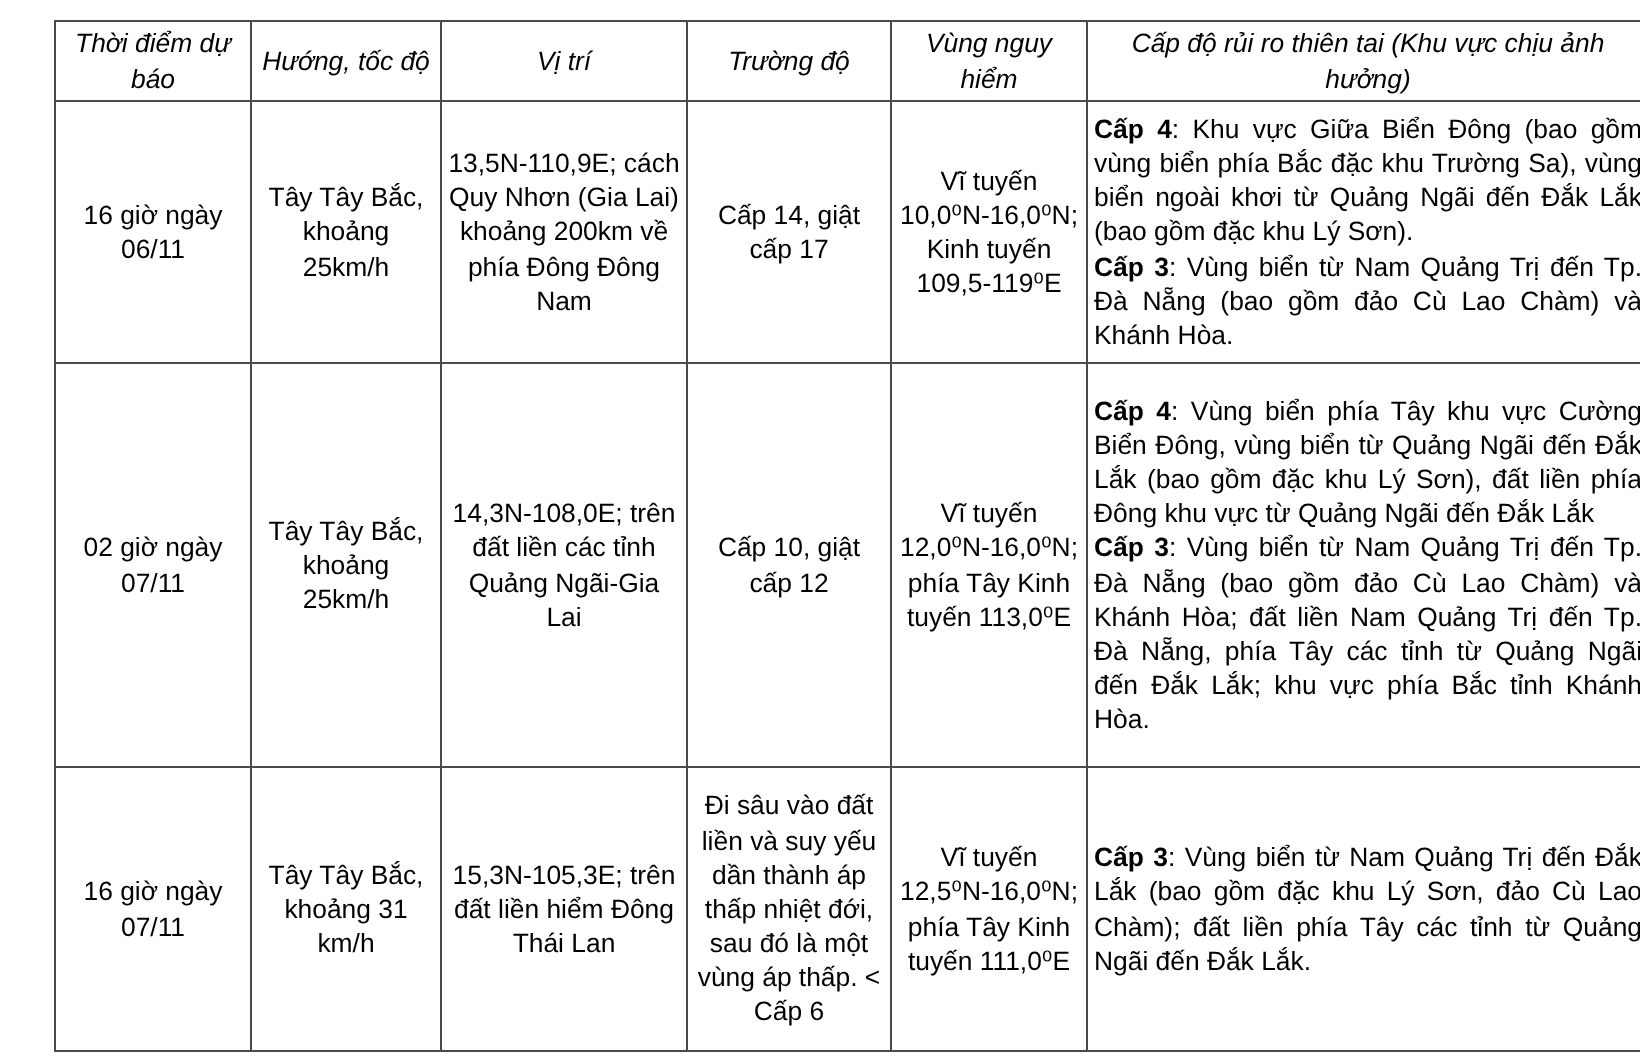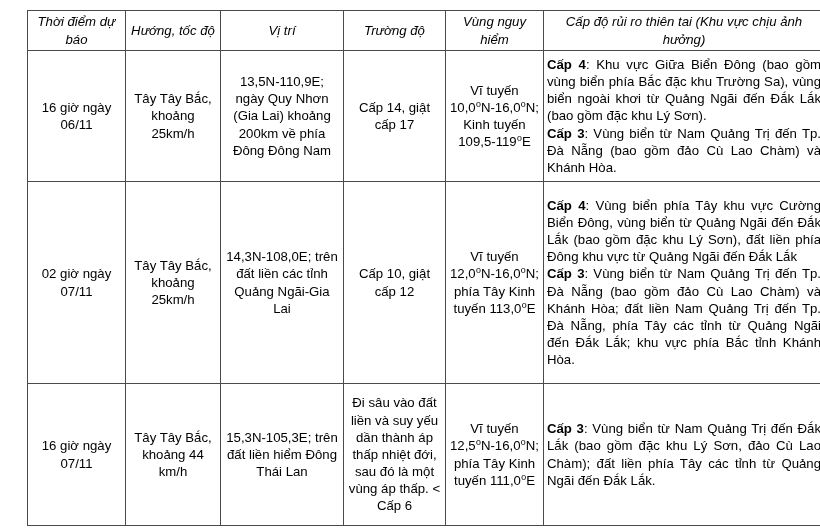--- a/index.html
+++ b/index.html
@@ -107,21 +107,21 @@
         <th>Trường độ</th>
         <th>Vùng nguy hiểm</th>
         <th>Cấp độ rủi ro thiên tai (Khu vực chịu ảnh hưởng)</th>
       </tr>
     </thead>
     <tbody>
 
       <tr class="row-1">
         <td class="cell-center">16 giờ ngày 06/11</td>
         <td class="cell-center">Tây Tây Bắc, khoảng 25km/h</td>
-        <td class="cell-center">13,5N-110,9E; ngày Quy Nhơn (Gia Lai) khoảng 200km về phía Đông Đông Nam</td>
+        <td class="cell-center">13,5N-110,9E; cách Quy Nhơn (Gia Lai) khoảng 200km về phía Đông Đông Nam</td>
         <td class="cell-center">Cấp 14, giật cấp 17</td>
         <td class="cell-center">Vĩ tuyến 10,0⁰N-16,0⁰N; Kinh tuyến 109,5-119⁰E</td>
         <td class="cell-risk">
             <p><span class="lvl">Cấp 4</span><span>: Khu vực Giữa Biển Đông (bao gồm vùng biển phía Bắc đặc khu Trường Sa), vùng biển ngoài khơi từ Quảng Ngãi đến Đắk Lắk (bao gồm đặc khu Lý Sơn).</span></p>
             <p><span class="lvl">Cấp 3</span><span>: Vùng biển từ Nam Quảng Trị đến Tp. Đà Nẵng (bao gồm đảo Cù Lao Chàm) và Khánh Hòa.</span></p>
           </td>
       </tr>
 
       <tr class="row-2">
         <td class="cell-center">02 giờ ngày 07/11</td>
@@ -130,21 +130,21 @@
         <td class="cell-center">Cấp 10, giật cấp 12</td>
         <td class="cell-center">Vĩ tuyến 12,0⁰N-16,0⁰N; phía Tây Kinh tuyến 113,0⁰E</td>
         <td class="cell-risk">
             <p><span class="lvl">Cấp 4</span><span>: Vùng biển phía Tây khu vực Cường Biển Đông, vùng biển từ Quảng Ngãi đến Đắk Lắk (bao gồm đặc khu Lý Sơn), đất liền phía Đông khu vực từ Quảng Ngãi đến Đắk Lắk</span></p>
             <p><span class="lvl">Cấp 3</span><span>: Vùng biển từ Nam Quảng Trị đến Tp. Đà Nẵng (bao gồm đảo Cù Lao Chàm) và Khánh Hòa; đất liền Nam Quảng Trị đến Tp. Đà Nẵng, phía Tây các tỉnh từ Quảng Ngãi đến Đắk Lắk; khu vực phía Bắc tỉnh Khánh Hòa.</span></p>
           </td>
       </tr>
 
       <tr class="row-3">
         <td class="cell-center">16 giờ ngày 07/11</td>
-        <td class="cell-center">Tây Tây Bắc, khoảng 44 km/h</td>
+        <td class="cell-center">Tây Tây Bắc, khoảng 31 km/h</td>
         <td class="cell-center">15,3N-105,3E; trên đất liền hiểm Đông Thái Lan</td>
         <td class="cell-center">Đi sâu vào đất liền và suy yếu dần thành áp thấp nhiệt đới, sau đó là một vùng áp thấp. &lt; Cấp 6</td>
         <td class="cell-center">Vĩ tuyến 12,5⁰N-16,0⁰N; phía Tây Kinh tuyến 111,0⁰E</td>
         <td class="cell-risk">
             <p><span class="lvl">Cấp 3</span><span>: Vùng biển từ Nam Quảng Trị đến Đắk Lắk (bao gồm đặc khu Lý Sơn, đảo Cù Lao Chàm); đất liền phía Tây các tỉnh từ Quảng Ngãi đến Đắk Lắk.</span></p>
           </td>
       </tr>
 
     </tbody>
   </table>

